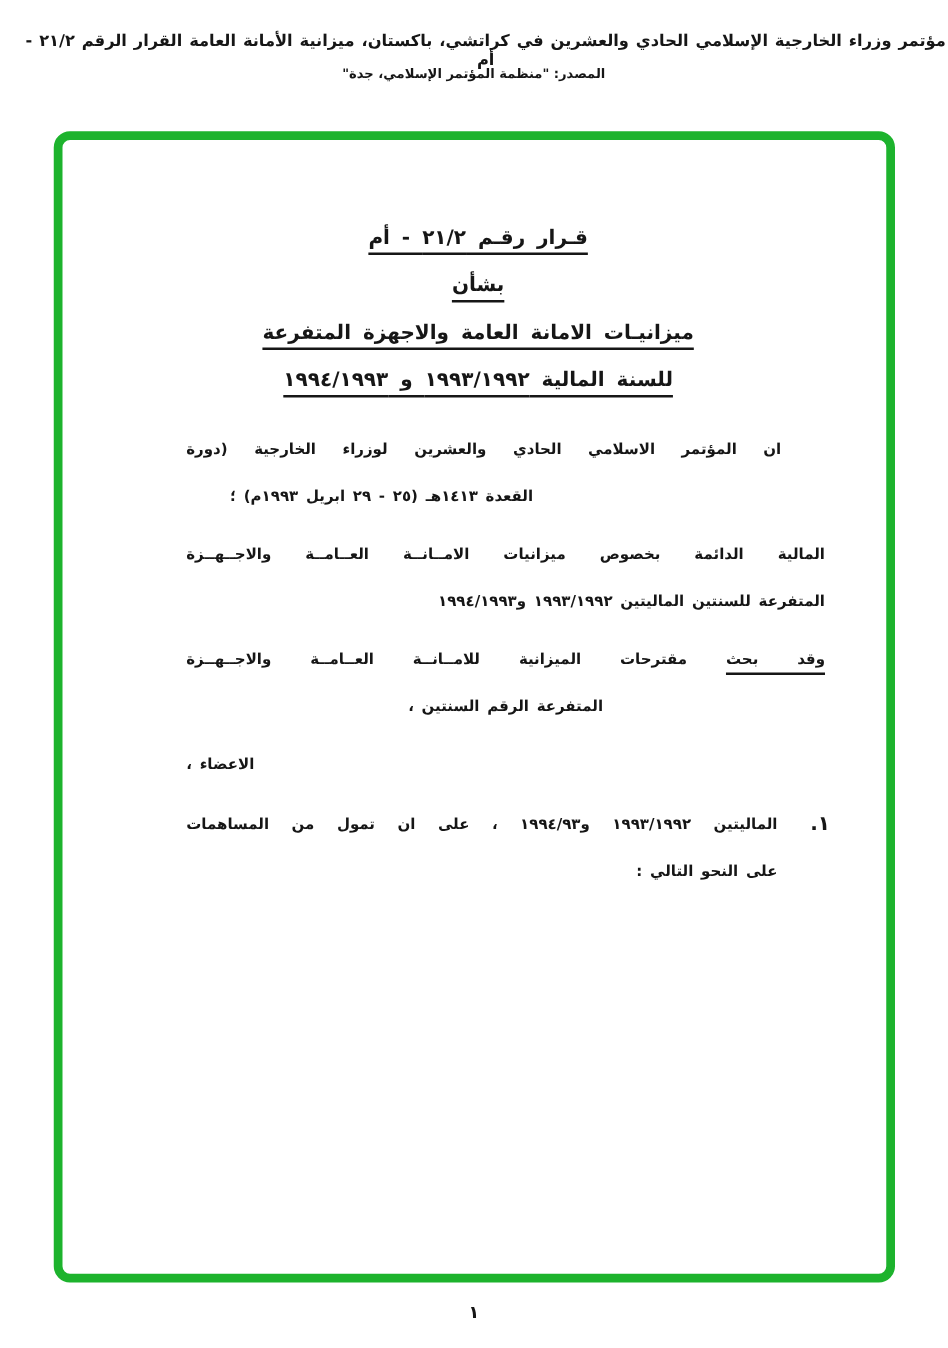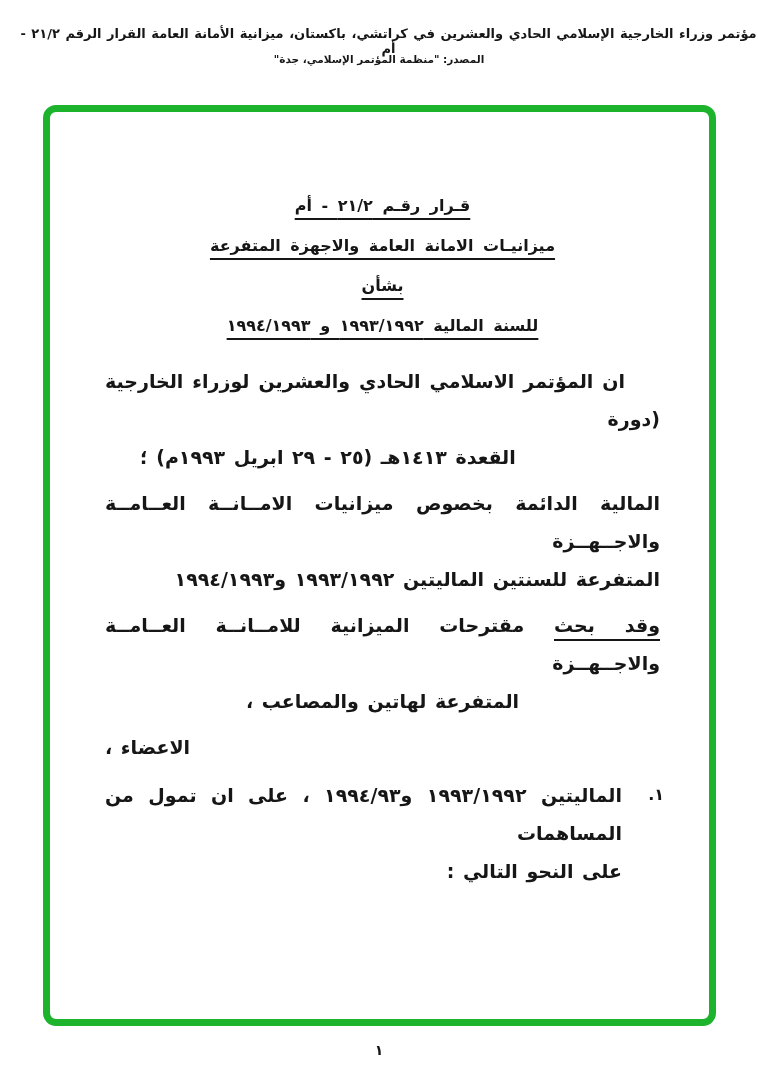--- a/index.html
+++ b/index.html
@@ -35,27 +35,27 @@
     direction: rtl; font-weight: bold;
   }
   .title-block { text-align: center; margin-bottom: 24px; }
   .tline {
     font-size: 16px; line-height: 24px; margin-bottom: 14px;
     text-decoration: underline;
     text-decoration-thickness: 2px;
     text-underline-offset: 7px;
     word-spacing: 4px;
     white-space: nowrap;
-    margin-top: 16px;
   }
   .para { margin-bottom: 8px; }
   .line {
-    font-size: 19px; line-height: 38px;
+    font-size: 12px; line-height: 38px;
     text-align: justify;
     word-spacing: 2px;
+    margin-left: 44px;
   }
   .jl   { text-align-last: justify; }
   .last-r { text-align-last: right; }
   .last-l { text-align-last: left; }
   .last-c { text-align-last: center; }
   .indent { text-indent: 35px; }
   .pl35 { padding-left: 35px; box-sizing: border-box; }
   .u {
     text-decoration: underline;
     text-decoration-thickness: 2px;
@@ -76,38 +76,38 @@
 
 <div class="hdr1">مؤتمر وزراء الخارجية الإسلامي الحادي والعشرين في كراتشي، باكستان، ميزانية الأمانة العامة القرار الرقم ٢١/٢ - أم</div>
 <div class="hdr2">المصدر: "منظمة المؤتمر الإسلامي، جدة"</div>
 
 <div class="frame" style="border-color: rgb(29, 179, 45);"></div>
 
 <div class="content">
 
   <div class="title-block">
     <div class="tline">قـرار رقـم ٢١/٢ - أم</div>
+    <div class="tline">بشأن</div>
     <div class="tline">ميزانيـات الامانة العامة والاجهزة المتفرعة</div>
-    <div class="tline">بشأن</div>
     <div class="tline">للسنة المالية ١٩٩٣/١٩٩٢ و ١٩٩٤/١٩٩٣</div>
   </div>
 
   <div class="para">
     <div class="line jl indent">ان المؤتمر الاسلامي الحادي والعشرين لوزراء الخارجية (دورة</div>
     <div class="line last-l pl35">القعدة ١٤١٣هـ (٢٥ - ٢٩ ابريل ١٩٩٣م) ؛</div>
   </div>
 
   <div class="para">
     <div class="line jl">المالية الدائمة بخصوص ميزانيات الامــانــة العــامــة والاجــهــزة</div>
     <div class="line last-r">المتفرعة للسنتين الماليتين ١٩٩٣/١٩٩٢ و١٩٩٤/١٩٩٣</div>
   </div>
 
   <div class="para">
     <div class="line jl"><span class="u">وقد بحث</span><span> مقترحات الميزانية للامــانــة العــامــة والاجــهــزة</span></div>
-    <div class="line last-c">المتفرعة لهاتين والمصاعب ،</div>
+    <div class="line last-c">المتفرعة الرقم السنتين ،</div>
   </div>
 
   <div class="para">
     <div class="line last-l">الاعضاء ،</div>
   </div>
 
   <div class="item">
     <span class="inum">١.</span>
     <div>
       <div class="line jl">الماليتين ١٩٩٣/١٩٩٢ و١٩٩٤/٩٣ ، على ان تمول من المساهمات</div>

